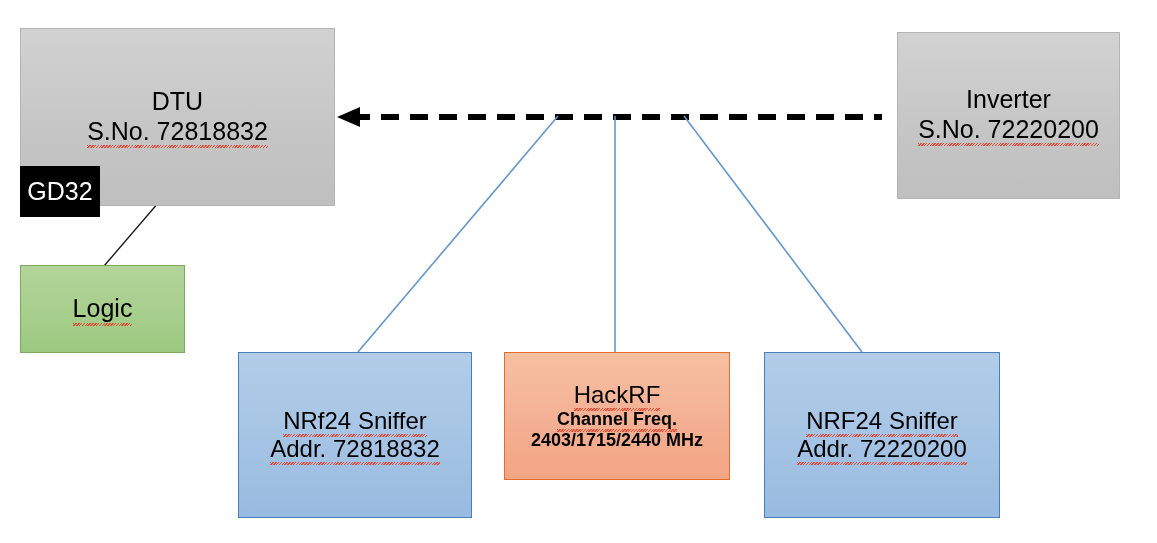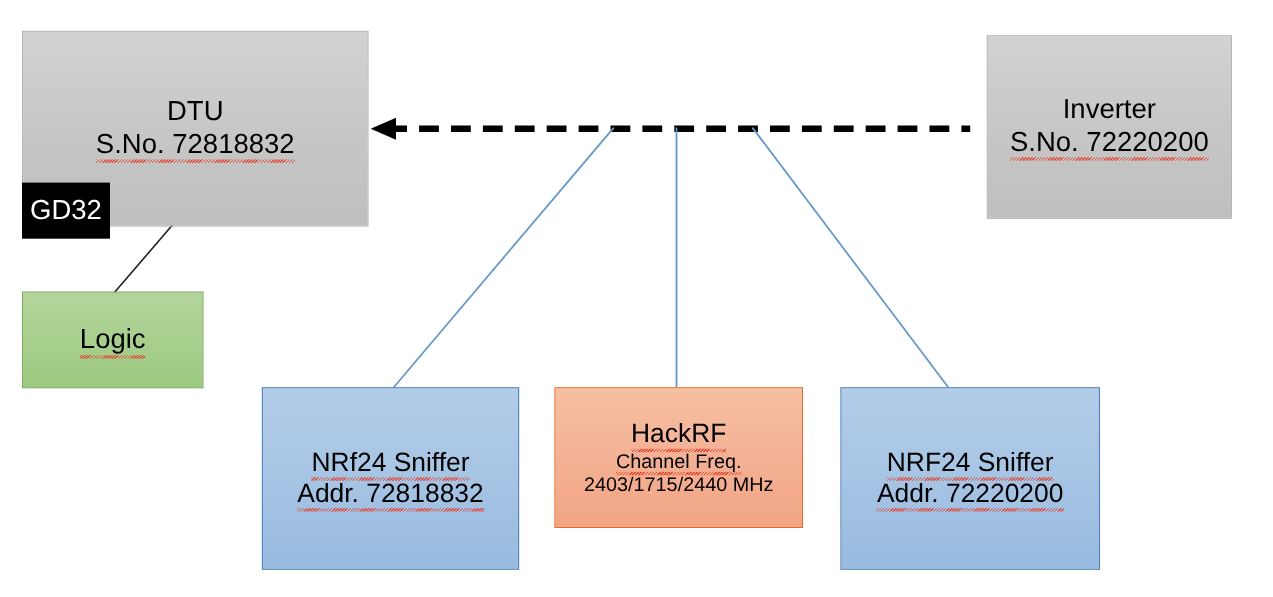--- a/index.html
+++ b/index.html
@@ -81,21 +81,21 @@
     left: 764px; top: 352px; width: 236px; height: 166px;
     background: linear-gradient(180deg, #b3cde8 0%, #a6c4e4 50%, #98bbe0 100%);
     border: 1px solid #4a7ebb;
   }
   #hackrf-box {
     left: 504px; top: 352px; width: 226px; height: 128px;
     background: linear-gradient(180deg, #f6c0a0 0%, #f4b195 50%, #f2a583 100%);
     border: 1px solid #e36c28;
   }
   #hackrf-box .title { font-size: 24px; }
-  #hackrf-box .sub   { font-size: 18px; }
+  #hackrf-box .sub   { font-size: 18px; font-weight: bold; }
 
   .line1 { display: block; }
   .line2 { display: block; }
 
   
   .sq {
     position: relative;
     text-decoration: none;
   }
   .sq::after {

